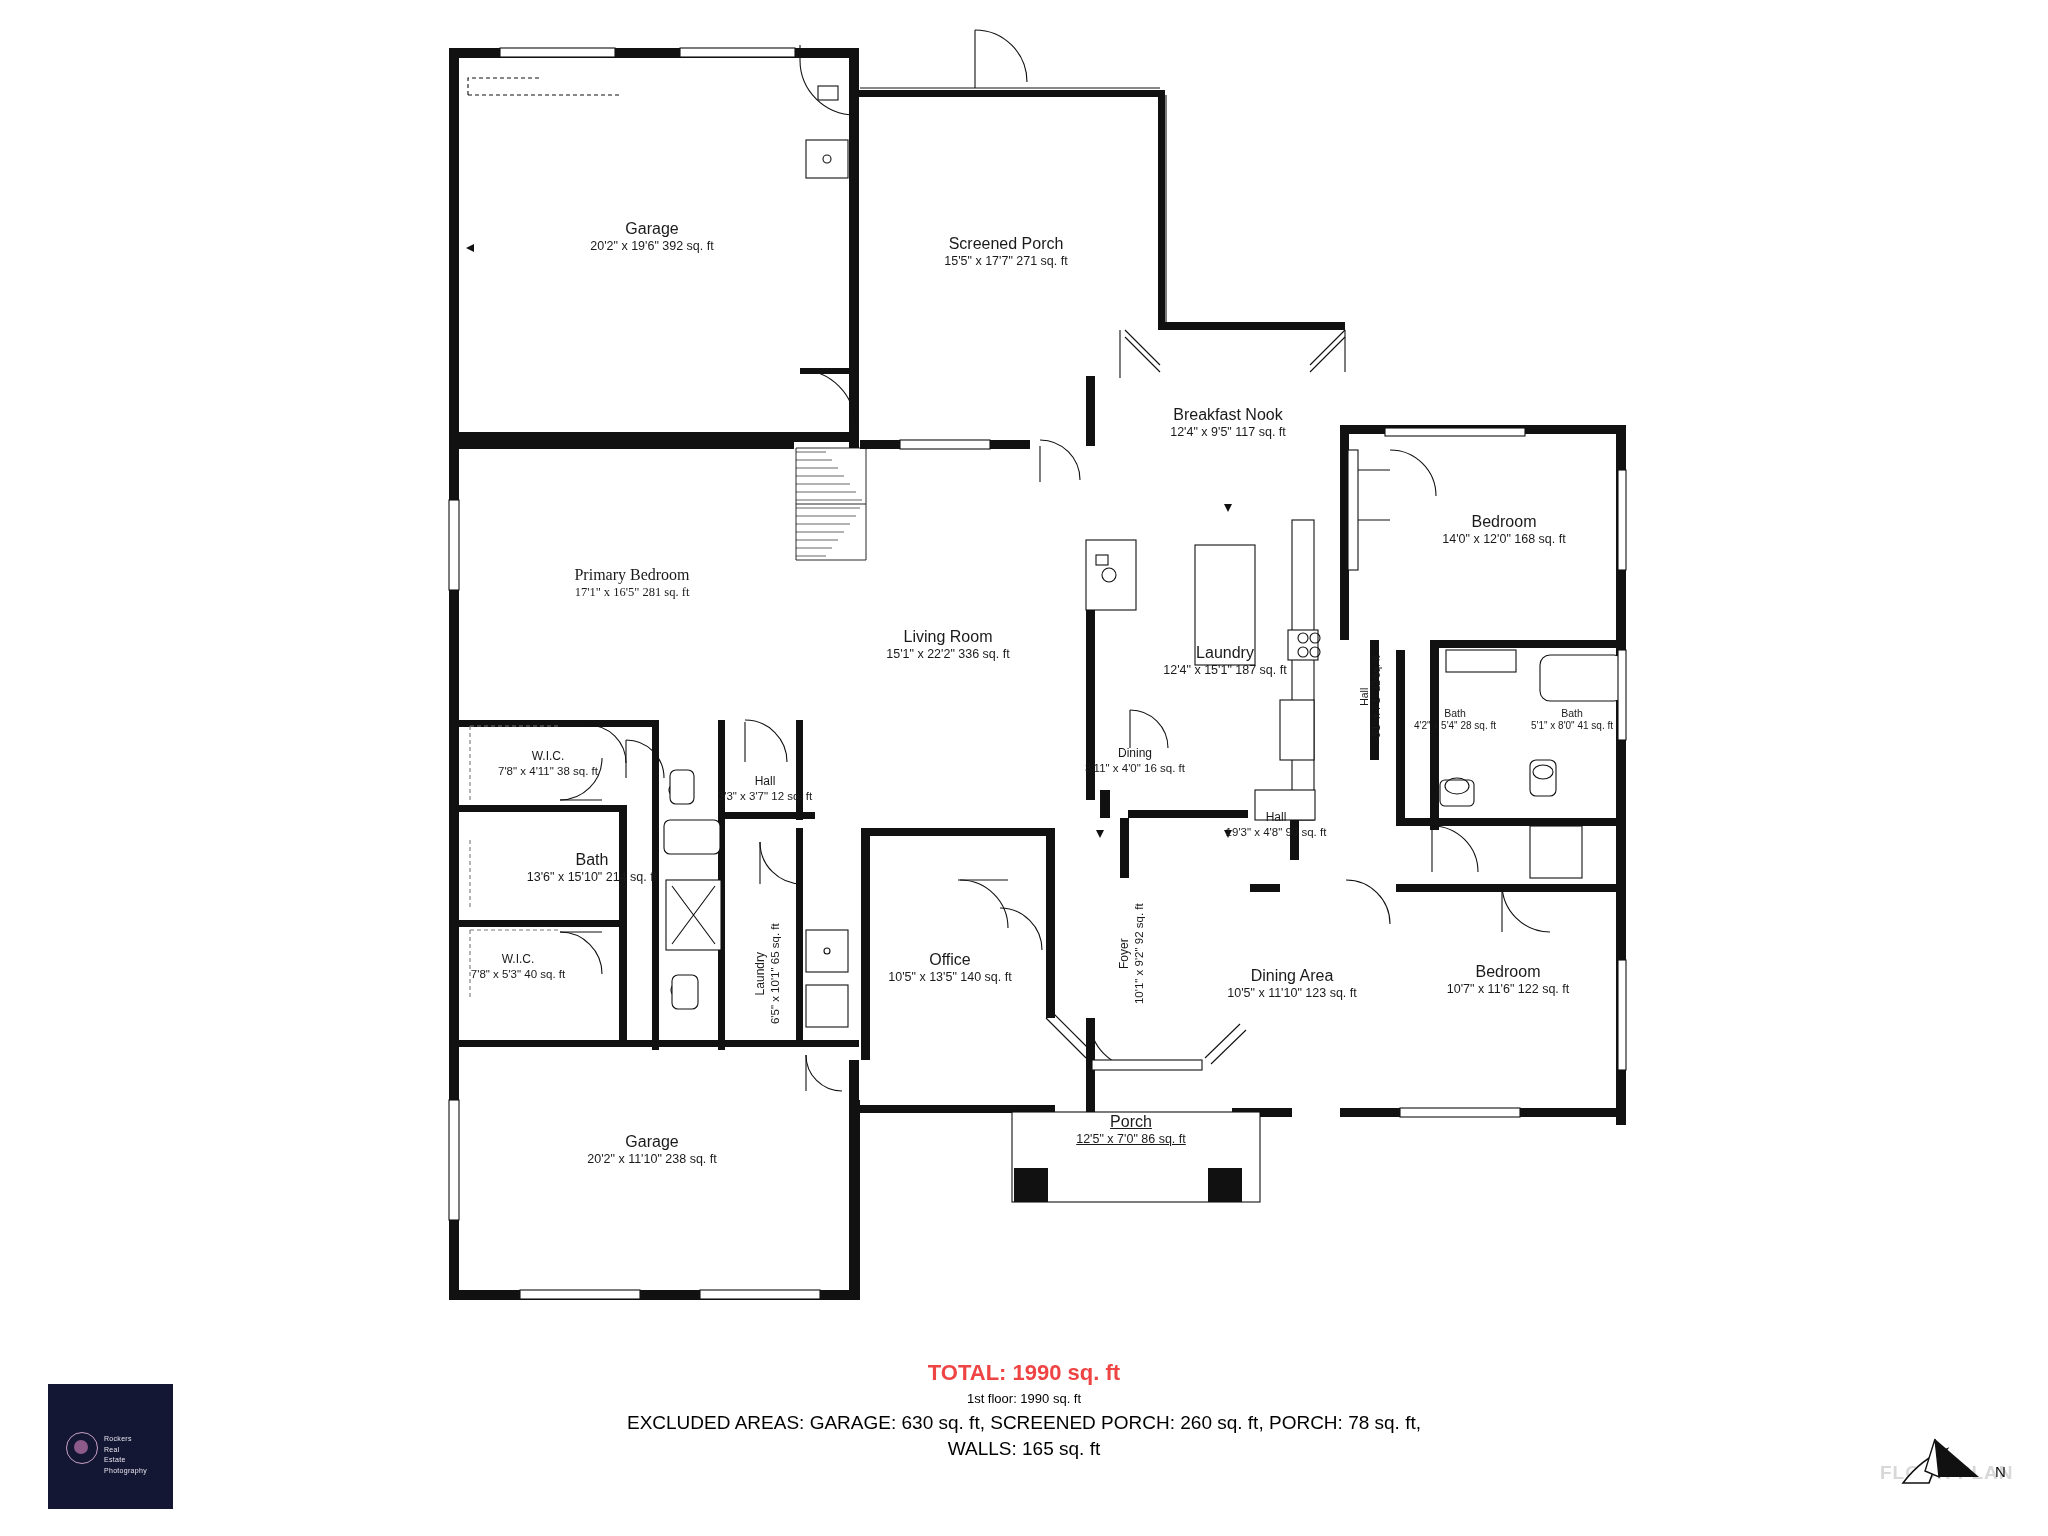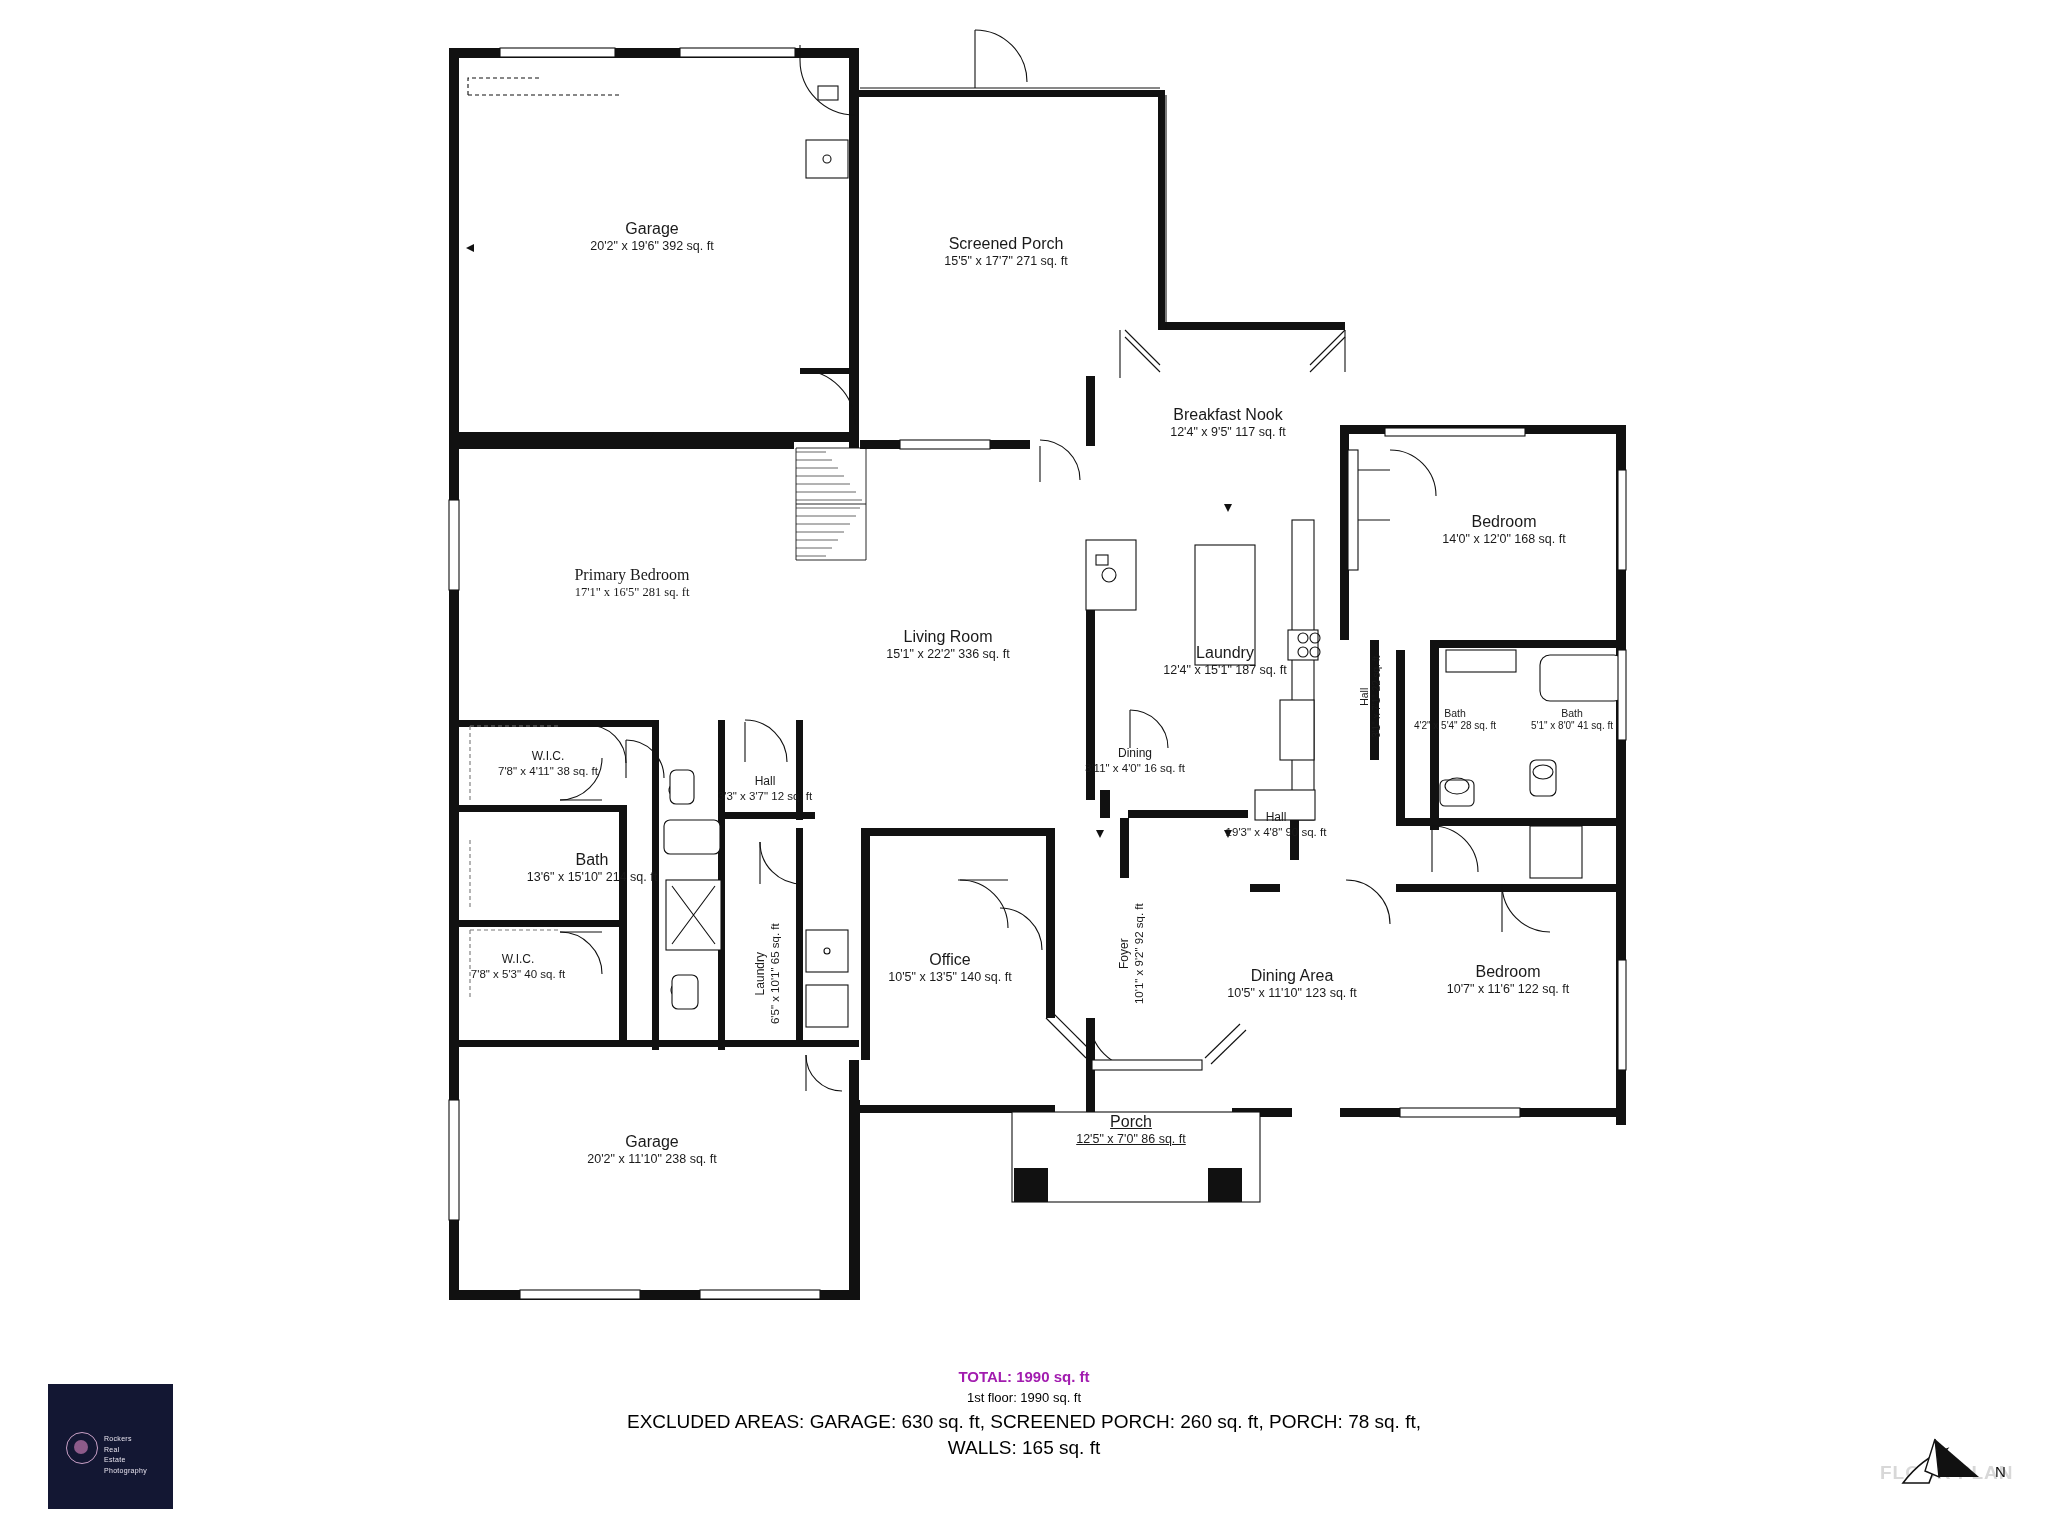--- a/index.html
+++ b/index.html
@@ -12,21 +12,21 @@
   .lbl .n{display:block;font-size:16px;font-weight:400;}
   .lbl .d{display:block;font-size:12.5px;font-weight:400;}
   .lbl.sm .n{font-size:12px;}
   .lbl.sm .d{font-size:11.5px;}
   .lbl.xs .n{font-size:10.5px;}
   .lbl.xs .d{font-size:10px;}
   .rot-v{transform:rotate(-90deg);transform-origin:center center;}
 
   
   #footer{position:absolute;left:0;top:1360px;width:2048px;text-align:center;}
-  #footer .total{font-size:15px;font-weight:700;color:#a21caf;margin-bottom:5px;margin-top:8px;}
+  #footer .total{font-size:22px;font-weight:700;color:#ef4444;margin-bottom:5px;}
   #footer .line{font-size:13px;color:#000;margin-bottom:4px;}
   #footer .excl{font-size:19px;color:#000;line-height:1.35;}
   #footer .credit{font-size:12.5px;color:#333;margin-top:14px;}
 
   
   #logo{position:absolute;left:48px;top:1384px;width:125px;height:125px;background:#131733;}
   #logo .mark{position:absolute;left:18px;top:48px;width:30px;height:30px;border-radius:50%;
      border:1.6px solid #c9a0c6;}
   #logo .mark:after{content:"";position:absolute;left:7px;top:7px;width:14px;height:14px;
      border-radius:50%;background:#8d5b8a;}

